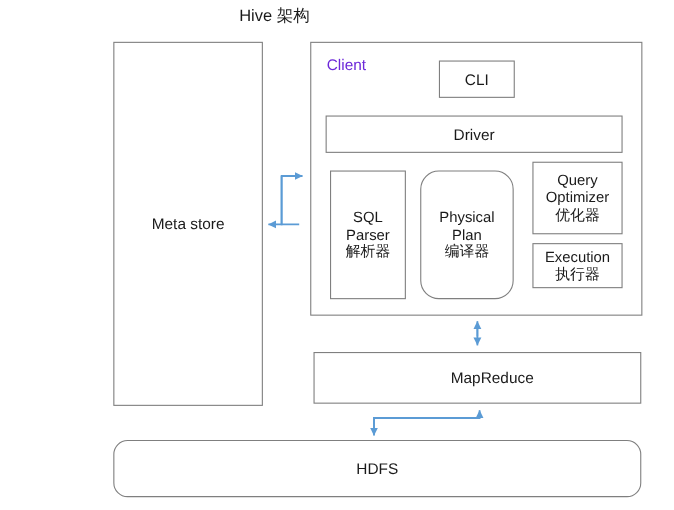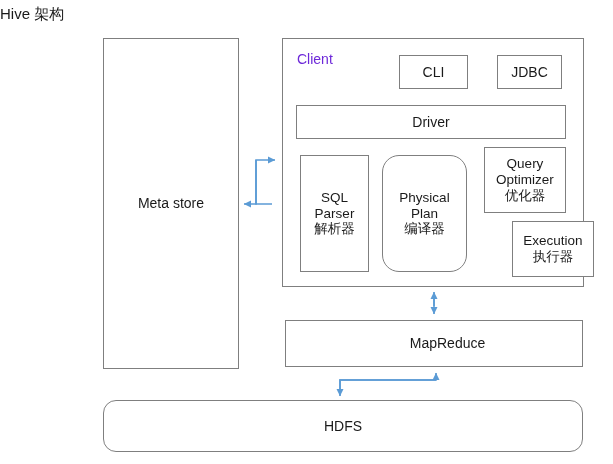--- a/index.html
+++ b/index.html
@@ -40,21 +40,21 @@
     padding: 0 2px;
     white-space: pre-line;
   }
 
   
   #diagram-title {
     position: absolute;
     left: 0;
     top: 5px;
     width: 499px;
-    text-align: left;
+    text-align: center;
     font-size: 15px;
     color: #1a1a1a;
   }
 
   
   #meta-store-box {
     left: 103px; top: 38px;
     width: 136px; height: 331px;
     font-size: 14px;
   }
@@ -97,23 +97,22 @@
     font-size: 13.5px;
     border-radius: 17px;
   }
   #query-optimizer-box {
     left: 484px; top: 147px;
     width: 82px; height: 66px;
     font-size: 13.5px;
   }
   #execution-box {
     left: 484px; top: 221px;
-    width: 82px; height: 56px;
-    font-size: 13.5px;
-    margin-left: 28px;
+    width: 82px; height: 41px;
+    font-size: 13.5px;
   }
 
   
   #mapreduce-box {
     left: 285px; top: 320px;
     width: 298px; height: 47px;
     font-size: 14px;
     padding-left: 27px;
   }
   #hdfs-box {
@@ -144,23 +143,20 @@
   </div>
 
   <div class="box" id="client-box">
     <div id="client-label">Client</div>
   </div>
 
   <div class="box" id="cli-box">
     <span class="box-inner">CLI</span>
   </div>
 
-  <div class="box" id="jdbc-box">
-    <span class="box-inner">JDBC</span>
-  </div>
 
   <div class="box" id="driver-box">
     <span class="box-inner">Driver</span>
   </div>
 
   <div class="box" id="sql-parser-box">
     <span class="box-inner">SQL
 Parser
 解析器</span>
   </div>

